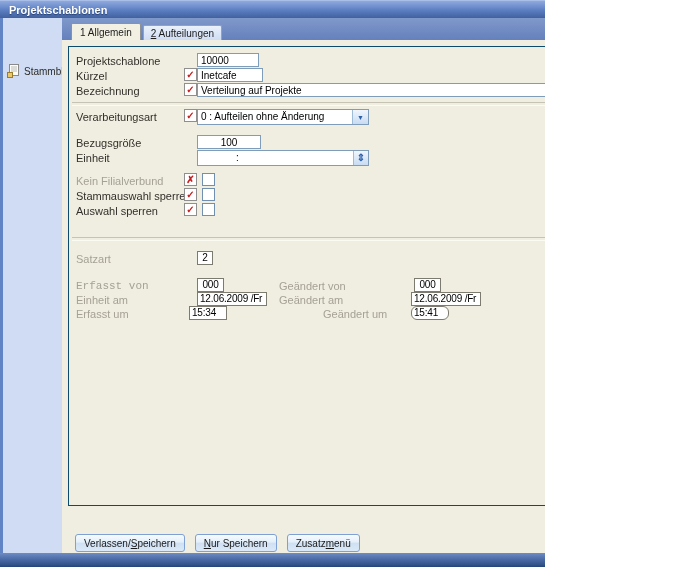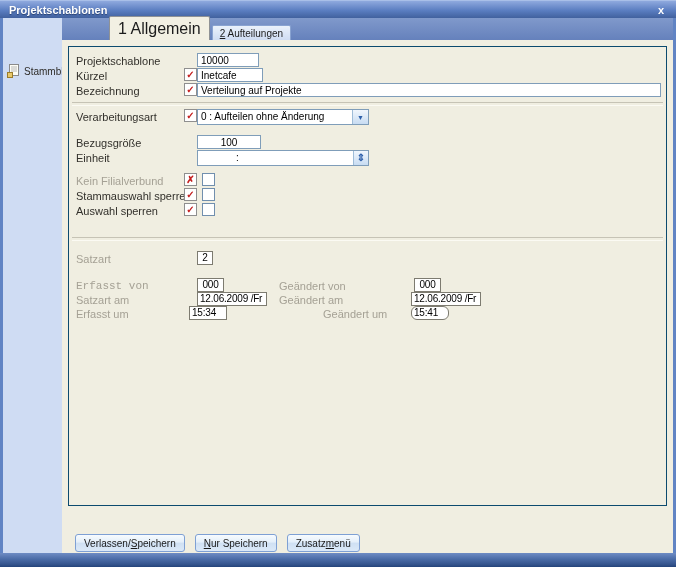--- a/index.html
+++ b/index.html
@@ -1,35 +1,35 @@
 <!DOCTYPE html>
 <html><head>
 <meta charset="utf-8">
 <style>
   html,body{margin:0;padding:0;background:#ffffff;}
-  .window{position:relative;width:676px;height:567px;font-family:"Liberation Sans",sans-serif;font-size:11px;background:#fdba74;overflow:hidden;}
+  .window{position:relative;width:545px;height:567px;font-family:"Liberation Sans",sans-serif;font-size:11px;background:#fdba74;overflow:hidden;}
   
   .titlebar{position:absolute;left:0;top:0;width:676px;height:18px;box-sizing:border-box;
     background:linear-gradient(180deg,#8fa9de 0%,#5b7ec1 55%,#41619e 100%);
     border-top:1px solid #a9bfe8;display:flex;align-items:center;justify-content:space-between;padding:0 9px;}
   .titlebar .title{color:#fff;font-weight:bold;font-size:11px;text-shadow:0 1px 1px rgba(10,25,60,.55);}
   .titlebar .close{color:#fff;font-weight:bold;font-size:11px;cursor:pointer;padding:0 3px;line-height:14px;}
   .edge-l{position:absolute;left:0;top:18px;width:3px;height:535px;background:#6184c4;}
   .edge-r{position:absolute;right:0;top:18px;width:3px;height:535px;background:#6184c4;}
   .bottom-strip{position:absolute;left:0;bottom:0;width:676px;height:14px;
     background:linear-gradient(180deg,#6e8cc4 0%,#4a6ba6 45%,#35558e 80%,#24437a 100%);}
   
   .sidebar{position:absolute;left:3px;top:18px;width:59px;height:535px;background:#cfdcf3;box-sizing:border-box;}
   .side-item{margin-top:46px;display:flex;align-items:center;gap:4px;padding-left:4px;cursor:pointer;color:#2e2c28;font-size:10px;white-space:nowrap;}
   
   .main{position:absolute;left:62px;top:18px;width:611px;height:535px;background:#f0eee1;}
   .tabstrip{position:absolute;left:0;top:0;width:611px;height:22px;box-sizing:border-box;
     background:linear-gradient(180deg,#8099cb 0%,#6581bc 100%);display:flex;align-items:flex-end;padding-left:9px;}
   .tab-active{background:#f2f0e3;border:1px solid #8f9295;border-bottom:none;border-radius:2px 2px 0 0;
-    padding:3px 8px 2px;font-size:16px;color:#1c1c1c;cursor:default;white-space:nowrap;margin-left:38px;}
+    padding:3px 8px 2px;font-size:10px;color:#1c1c1c;cursor:default;white-space:nowrap;}
   .tab-inactive{background:linear-gradient(180deg,#eaf1fb,#cfdcf3);border:1px solid #89a3d1;border-bottom:none;
     border-radius:2px 2px 0 0;padding:2px 7px 1px;font-size:10px;color:#1c1c1c;margin-left:2px;cursor:pointer;white-space:nowrap;}
   .mn{text-decoration:underline;}
   
   .panel{position:absolute;left:6px;top:28px;width:599px;height:460px;box-sizing:border-box;border:1px solid #0c4a6e;}
   .lbl{position:absolute;left:7px;color:#32302b;white-space:nowrap;font-size:11px;}
   .lbl.dis{color:#a5a195;}
   .lbl.col2{left:210px;}
   .txt{position:absolute;height:14px;border:1px solid #7f9db9;background:#fff;box-sizing:border-box;
     font-family:"Liberation Sans",sans-serif;font-size:10px;padding:0 3px;color:#000;line-height:12px;}
@@ -140,21 +140,21 @@
       <div class="sep" style="top:190px;"></div>
 
       <div class="lbl dis" style="top:206px;">Satzart</div>
       <div class="ro" style="left:128px;top:204px;width:16px;text-align:center;">2</div>
 
       <div class="lbl dis" style="top:233px;font-family:Liberation Mono, monospace;">Erfasst von</div>
       <div class="ro" style="left:128px;top:231px;width:27px;text-align:center;">000</div>
       <div class="lbl dis col2" style="top:233px;">Geändert von</div>
       <div class="ro" style="left:345px;top:231px;width:27px;text-align:center;">000</div>
 
-      <div class="lbl dis" style="top:247px;">Satzart am</div>
+      <div class="lbl dis" style="top:247px;">Einheit am</div>
       <div class="ro" style="left:128px;top:245px;width:70px;">12.06.2009 /Fr</div>
       <div class="lbl dis col2" style="top:247px;">Geändert am</div>
       <div class="ro" style="left:342px;top:245px;width:70px;">12.06.2009 /Fr</div>
 
       <div class="lbl dis" style="top:261px;">Erfasst um</div>
       <div class="ro" style="left:120px;top:259px;width:38px;">15:34</div>
       <div class="lbl dis col2" style="top:261px;margin-left:44px;">Geändert um</div>
       <div class="ro" style="left:342px;top:259px;width:38px;border-radius:6px;">15:41</div>
 
     </div>

